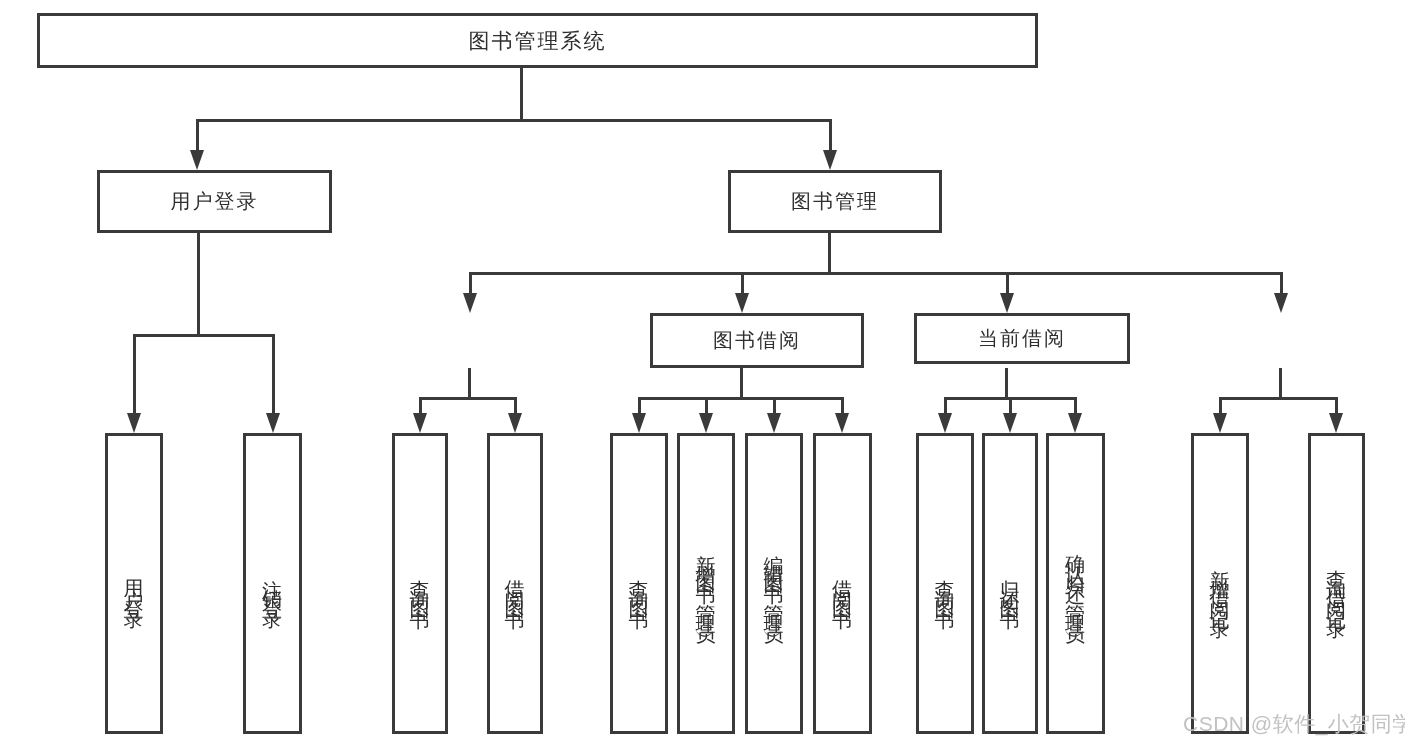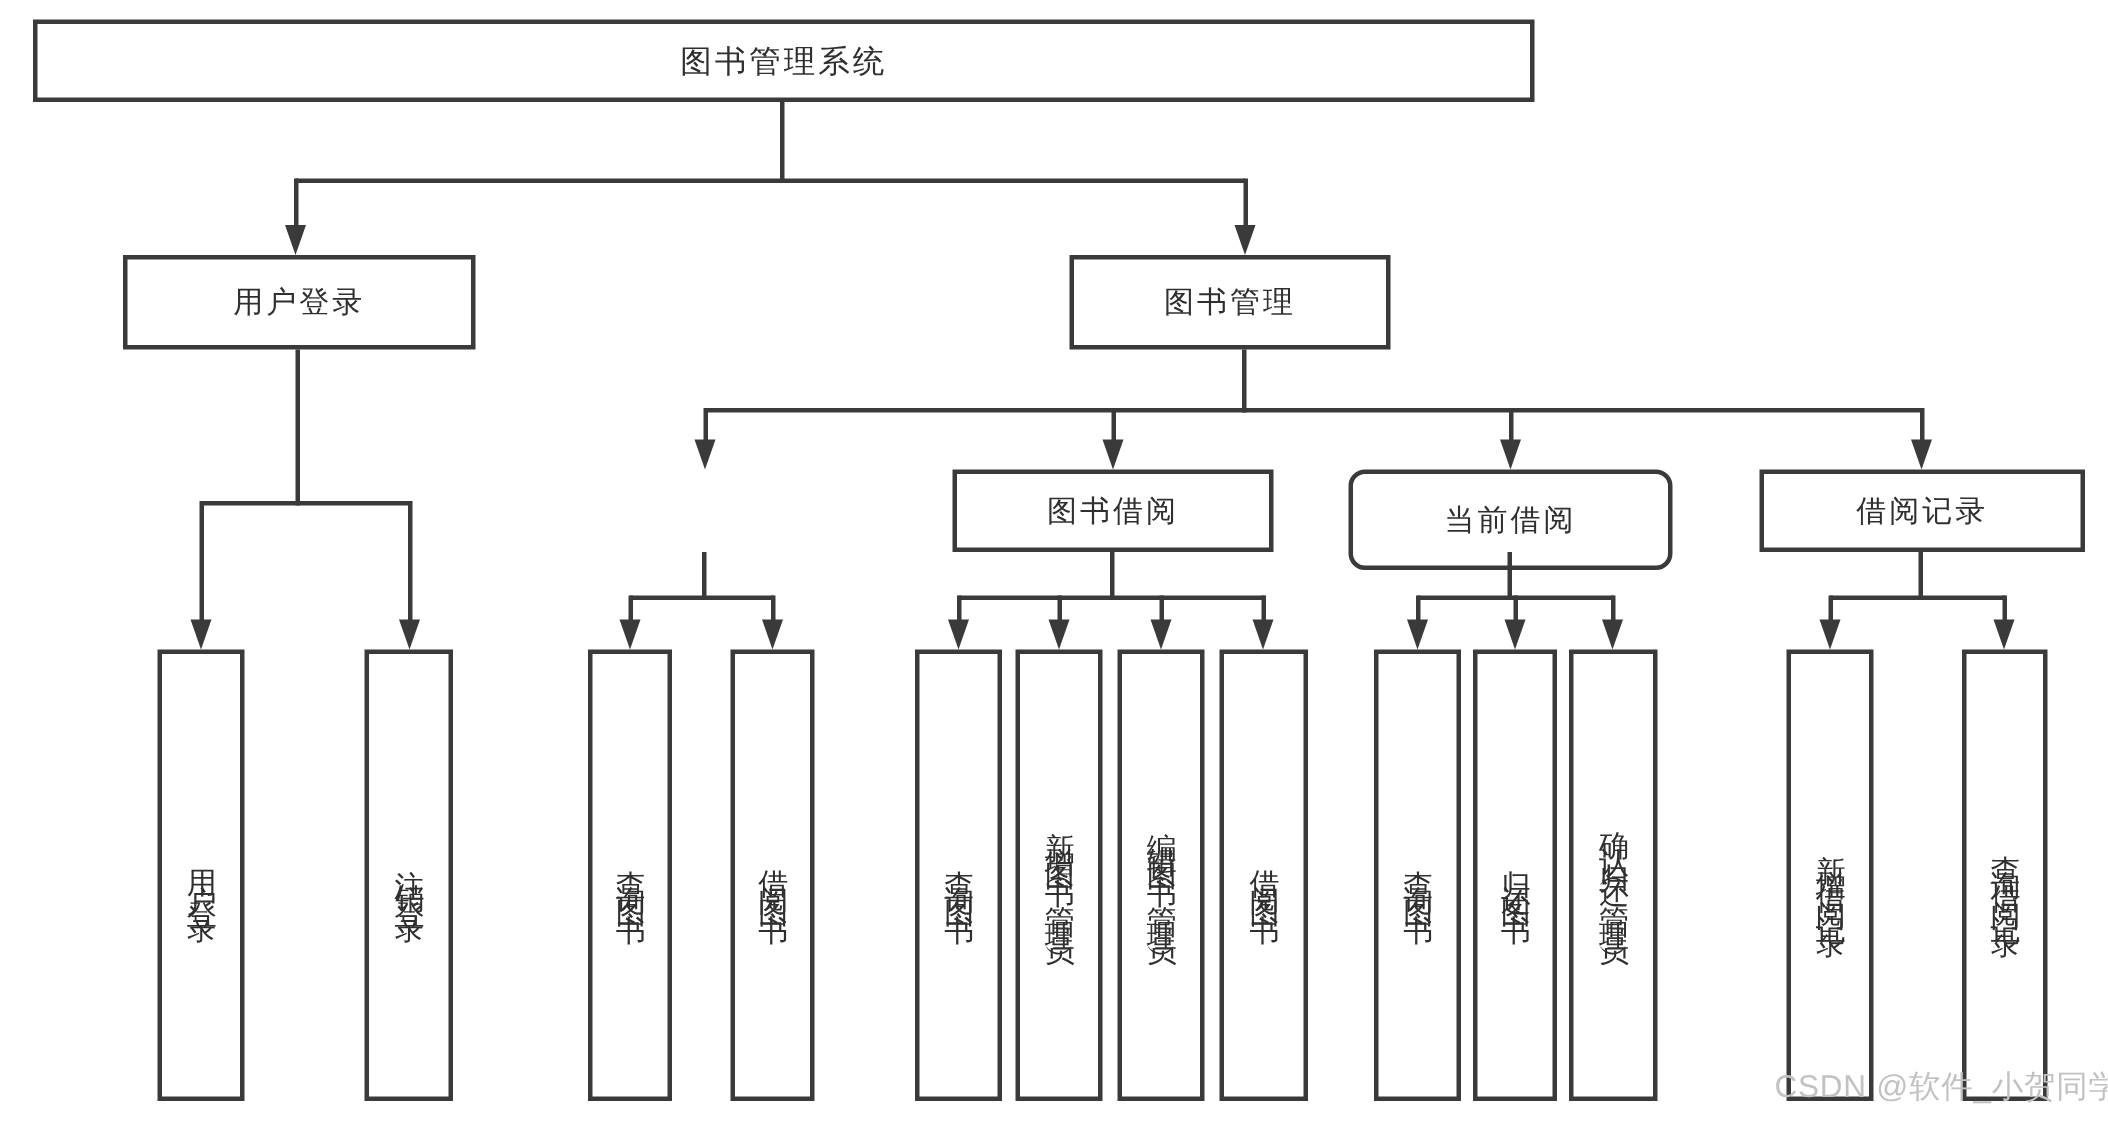--- a/index.html
+++ b/index.html
@@ -16,20 +16,21 @@
     position: absolute;
     box-sizing: border-box;
     border: 3px solid #3a3a3a;
     background: #ffffff;
     display: flex;
     align-items: center;
     justify-content: center;
     font-size: 20px;
     letter-spacing: 2px;
     color: #2f2f2f;
+    margin-left: 15px;
   }
   .box.root { font-size: 21px; }
   .vbox {
     position: absolute;
     box-sizing: border-box;
     border: 3px solid #3a3a3a;
     background: #ffffff;
     display: flex;
     align-items: center;
     justify-content: center;
@@ -70,22 +71,21 @@
 <body>
 
 <div class="canvas">
 
   <div class="box root" style="left:22px; top:13px; width:1001px; height:55px;">图书管理系统</div>
 
   <div class="box" style="left:82px; top:170px; width:235px; height:63px;">用户登录</div>
   <div class="box" style="left:713px; top:170px; width:214px; height:63px;">图书管理</div>
 
   <div class="box" style="left:635px; top:313px; width:214px; height:55px;">图书借阅</div>
-  <div class="box" style="left:899px; top:313px; width:216px; height:67px;border-radius:11px;">当前借阅</div>
-  <div class="box" style="left:1173px; top:313px; width:217px; height:55px;">借阅记录</div>
+  <div class="box" style="left:899px; top:313px; width:216px; height:51px;">当前借阅</div>
 
   <div class="vbox" style="left:105px; width:58px;">
     <span>用户登录</span>
   </div>
   <div class="vbox" style="left:243px; width:59px;">
     <span>注销登录</span>
   </div>
 
   <div class="vbox" style="left:392px; width:56px;">
     <span>查询图书</span>

